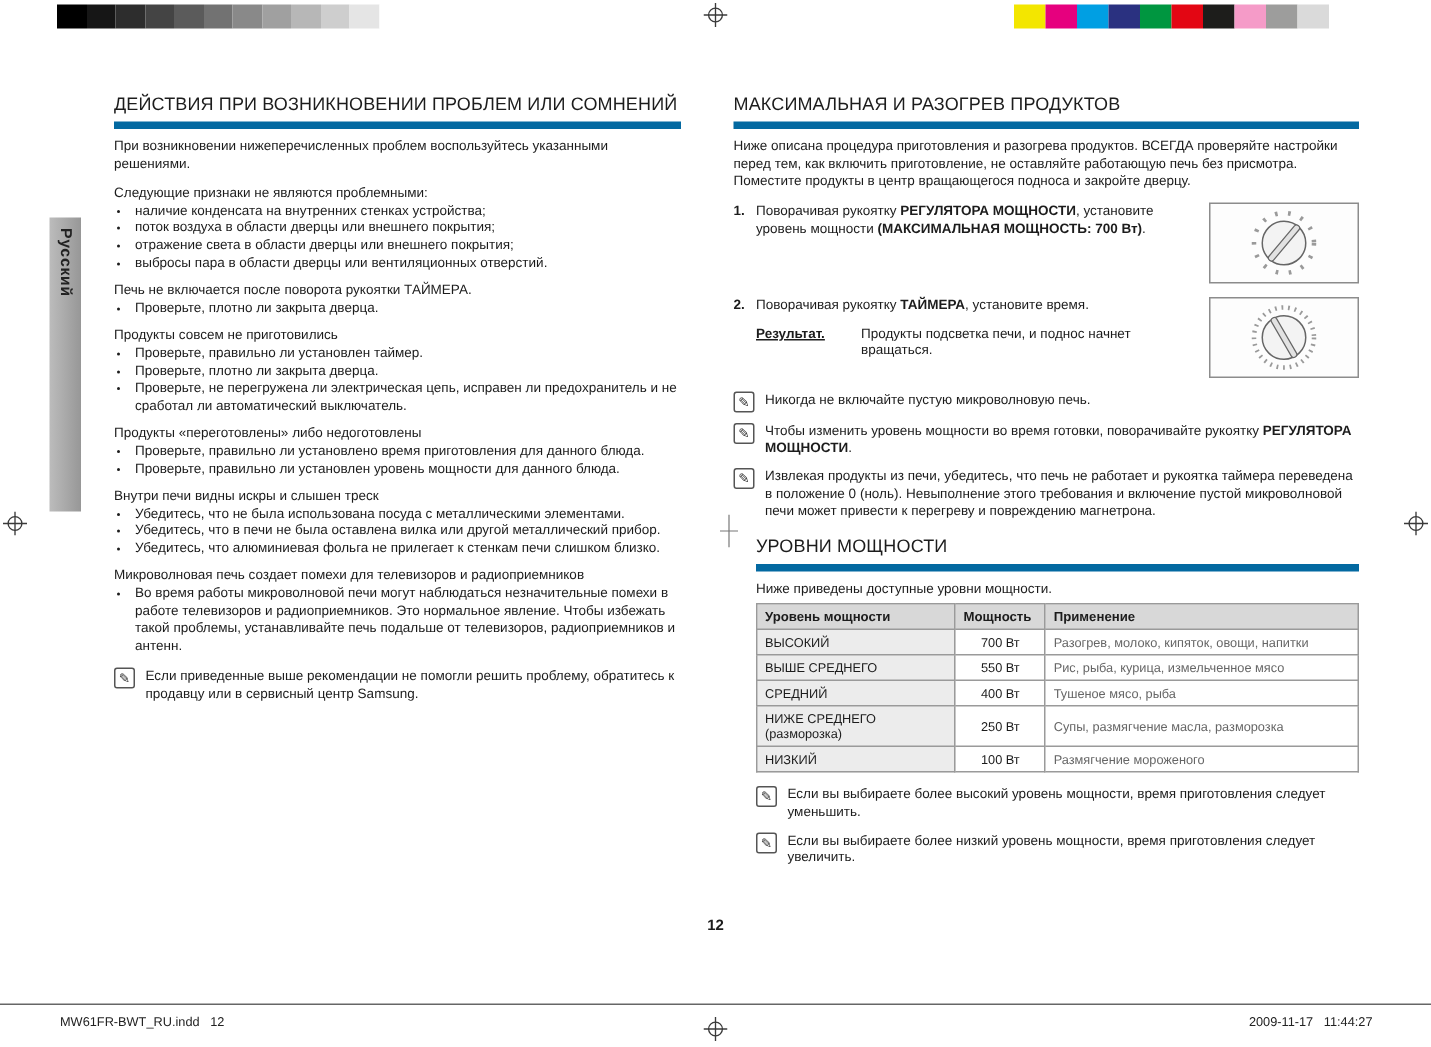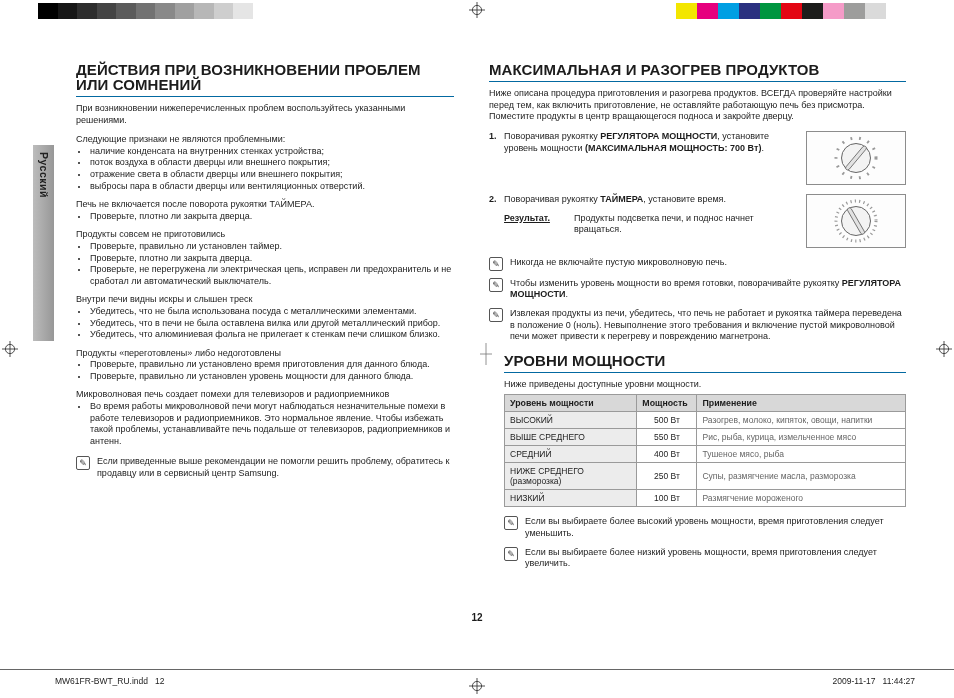--- a/index.html
+++ b/index.html
@@ -16,21 +16,21 @@
   .mark{position:absolute;}
   
   .lang-tab{position:absolute;left:33px;top:145px;width:21px;height:196px;
             background:linear-gradient(to right,#bcbcbc,#979797);
             display:flex;justify-content:center;padding-top:7px;}
   .lang-tab span{writing-mode:vertical-rl;font-size:10.5px;font-weight:bold;color:#222;letter-spacing:.5px;}
   
   .col{position:absolute;top:62px;}
   .col-left{left:76px;width:378px;}
   .col-right{left:489px;width:417px;}
-  h1.sec{font-size:15px;font-weight:bold;line-height:15px;border-bottom:1px solid #0369a1;
+  h1.sec{font-size:12px;font-weight:normal;line-height:15px;border-bottom:5px solid #0369a1;
          padding-bottom:4px;margin-bottom:6px;letter-spacing:.1px;}
   p.intro{font-size:9px;line-height:11.6px;margin-bottom:8px;}
   .group{margin-bottom:7px;}
   .ghead{font-size:9px;font-weight:normal;line-height:11.6px;}
   ul{margin:0;padding-left:13px;font-size:9px;line-height:11.6px;}
   li{padding-left:1px;}
   li::marker{font-size:8px;}
   .note,.rnote{display:flex;gap:7px;font-size:9px;line-height:11.6px;align-items:flex-start;}
   .note{margin-top:9px;}
   .rnote{margin-bottom:7px;}
@@ -52,21 +52,21 @@
   th,td{border:1px solid #9a9a9a;font-size:8.5px;padding:3px 5px;text-align:left;
         vertical-align:middle;line-height:10px;}
   th{background:#d8d8d8;font-weight:bold;font-size:8.8px;}
   td.c1{background:#ececec;width:33%;margin-left:16px;}
   td.c2{width:15%;text-align:center;}
   td.c3{color:#666;}
   
   .pagenum{position:absolute;left:0;right:0;top:612px;text-align:center;font-size:10px;font-weight:bold;}
   .footer-rule{position:absolute;left:0;right:0;top:669px;border-top:1px solid #666;}
   .footer-text{position:absolute;top:676px;font-size:8.5px;color:#222;white-space:pre;}
-  .f-left{left:55px;}
+  .f-left{left:40px;}
   .f-right{right:39px;}
 </style>
 </head>
 <body>
 
 <div class="sheet">
 
   <div class="calib" id="calib-gray">
       <div class="swatch" style="background: rgb(0, 0, 0);"></div>
       <div class="swatch" style="background: rgb(22, 22, 22);"></div>
@@ -144,32 +144,32 @@
         </div>
         <div class="group">
           <div class="ghead">Продукты совсем не приготовились</div>
           <ul>
             <li>Проверьте, правильно ли установлен таймер.</li>
             <li>Проверьте, плотно ли закрыта дверца.</li>
             <li>Проверьте, не перегружена ли электрическая цепь, исправен ли предохранитель и не сработал ли автоматический выключатель.</li>
           </ul>
         </div>
         <div class="group">
+          <div class="ghead">Продукты «переготовлены» либо недоготовлены</div>
+          <ul>
+            <li>Проверьте, правильно ли установлено время приготовления для данного блюда.</li>
+            <li>Проверьте, правильно ли установлен уровень мощности для данного блюда.</li>
+          </ul>
+        </div>
+        <div class="group">
           <div class="ghead">Внутри печи видны искры и слышен треск</div>
           <ul>
             <li>Убедитесь, что не была использована посуда с металлическими элементами.</li>
             <li>Убедитесь, что в печи не была оставлена вилка или другой металлический прибор.</li>
             <li>Убедитесь, что алюминиевая фольга не прилегает к стенкам печи слишком близко.</li>
-          </ul>
-        </div>
-        <div class="group">
-          <div class="ghead">Продукты «переготовлены» либо недоготовлены</div>
-          <ul>
-            <li>Проверьте, правильно ли установлено время приготовления для данного блюда.</li>
-            <li>Проверьте, правильно ли установлен уровень мощности для данного блюда.</li>
           </ul>
         </div>
         <div class="group">
           <div class="ghead">Микроволновая печь создает помехи для телевизоров и радиоприемников</div>
           <ul>
             <li>Во время работы микроволновой печи могут наблюдаться незначительные помехи в работе телевизоров и радиоприемников. Это нормальное явление. Чтобы избежать такой проблемы, устанавливайте печь подальше от телевизоров, радиоприемников и антенн.</li>
           </ul>
         </div>
       </div>
     <div class="note">
@@ -241,21 +241,21 @@
         <thead>
             <tr id="pl-head">
               <th>Уровень мощности</th>
               <th>Мощность</th>
               <th>Применение</th>
             </tr>
           </thead>
         <tbody id="pl-body">
             <tr>
               <td class="c1">ВЫСОКИЙ</td>
-              <td class="c2">500 Вт</td>
+              <td class="c2">700 Вт</td>
               <td class="c3">Разогрев, молоко, кипяток, овощи, напитки</td>
             </tr>
             <tr>
               <td class="c1">ВЫШЕ СРЕДНЕГО</td>
               <td class="c2">550 Вт</td>
               <td class="c3">Рис, рыба, курица, измельченное мясо</td>
             </tr>
             <tr>
               <td class="c1">СРЕДНИЙ</td>
               <td class="c2">400 Вт</td>

